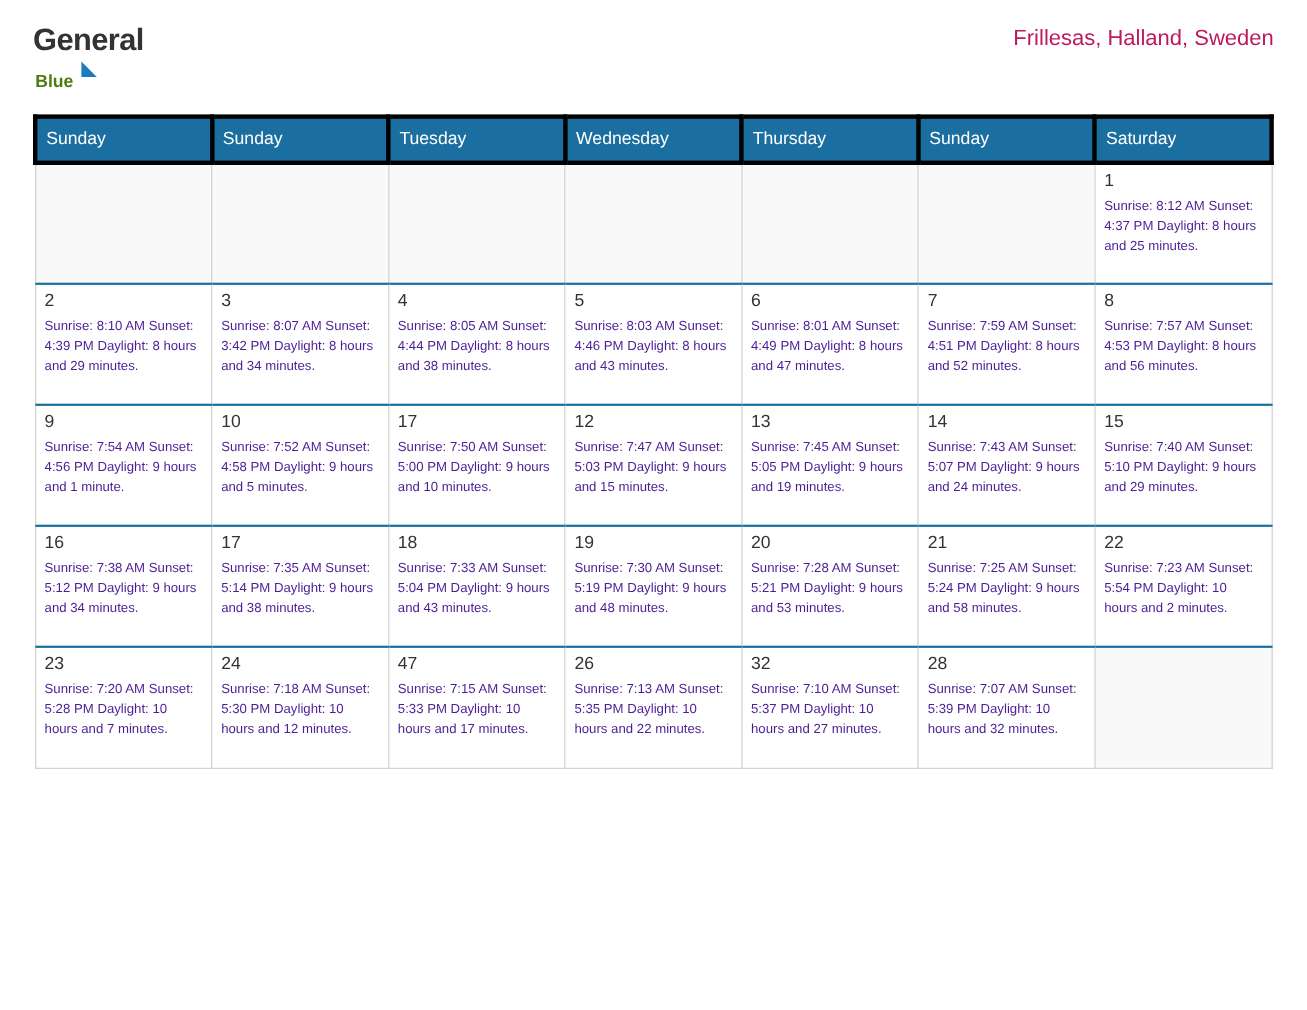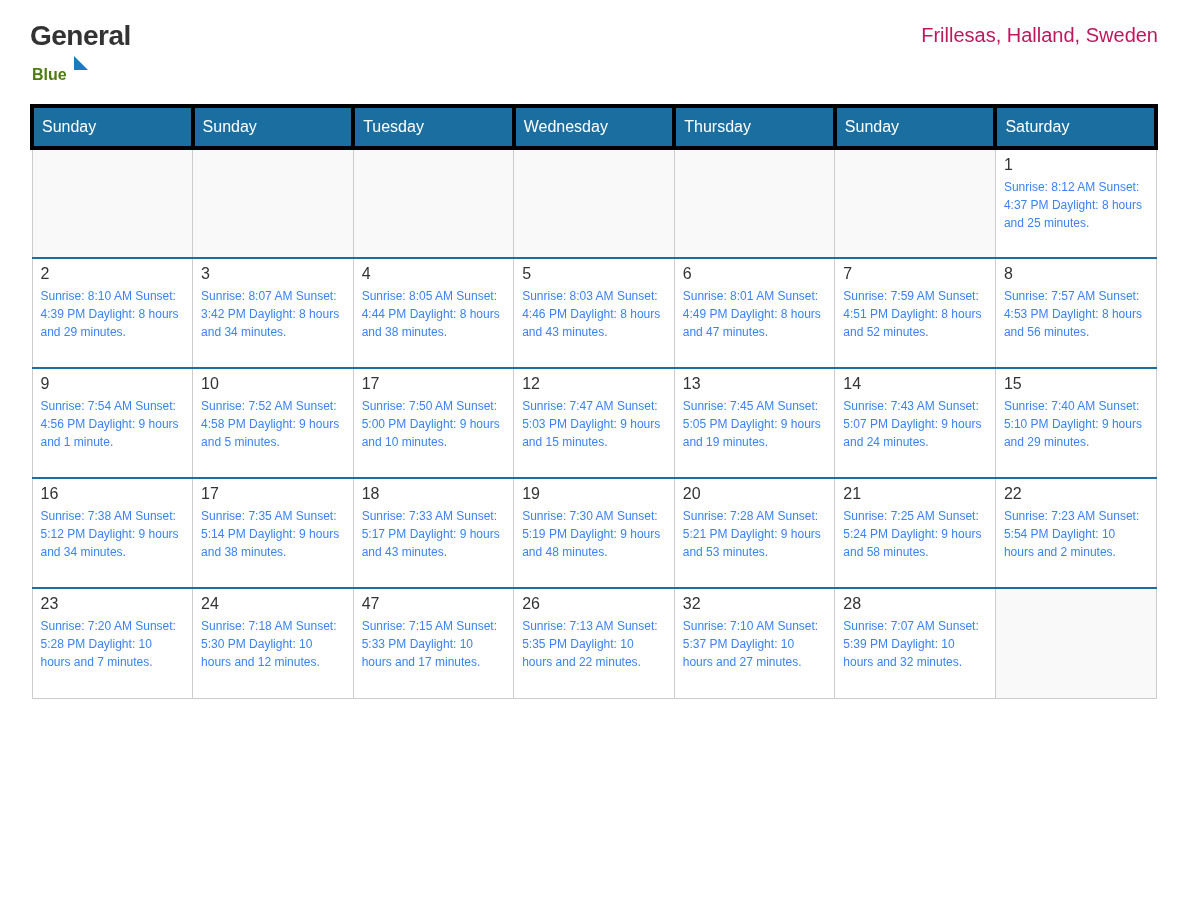--- a/index.html
+++ b/index.html
@@ -87,21 +87,21 @@
       border-top: 2px solid #1a6fa0;
     }
     .day-number {
       font-size: 16px;
       color: #333;
       font-weight: normal;
       margin-bottom: 4px;
     }
     .day-info {
       font-size: 12px;
-      color: #3b82f6;
+      color: #4c1d95;
       line-height: 1.5;
     }
     .empty-cell {
       background: #f9f9f9;
     }
   </style>
 </head>
 <body>
 
 <div class="header">
@@ -241,21 +241,21 @@
         </td>
         <td>
           <div class="day-number">17</div>
           <div class="day-info">Sunrise: 7:35 AM
 Sunset: 5:14 PM
 Daylight: 9 hours and 38 minutes.</div>
         </td>
         <td>
           <div class="day-number">18</div>
           <div class="day-info">Sunrise: 7:33 AM
-Sunset: 5:17 PM
+Sunset: 5:04 PM
 Daylight: 9 hours and 43 minutes.</div>
         </td>
         <td>
           <div class="day-number">19</div>
           <div class="day-info">Sunrise: 7:30 AM
 Sunset: 5:19 PM
 Daylight: 9 hours and 48 minutes.</div>
         </td>
         <td>
           <div class="day-number">20</div>

